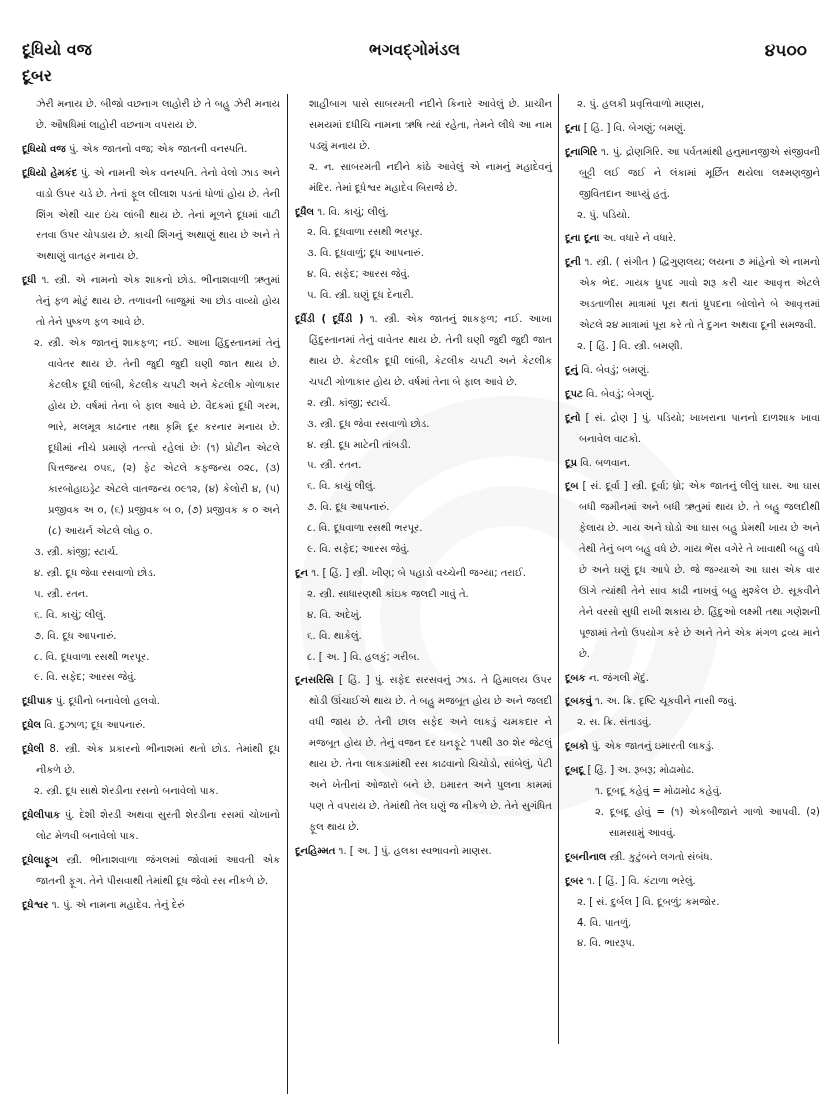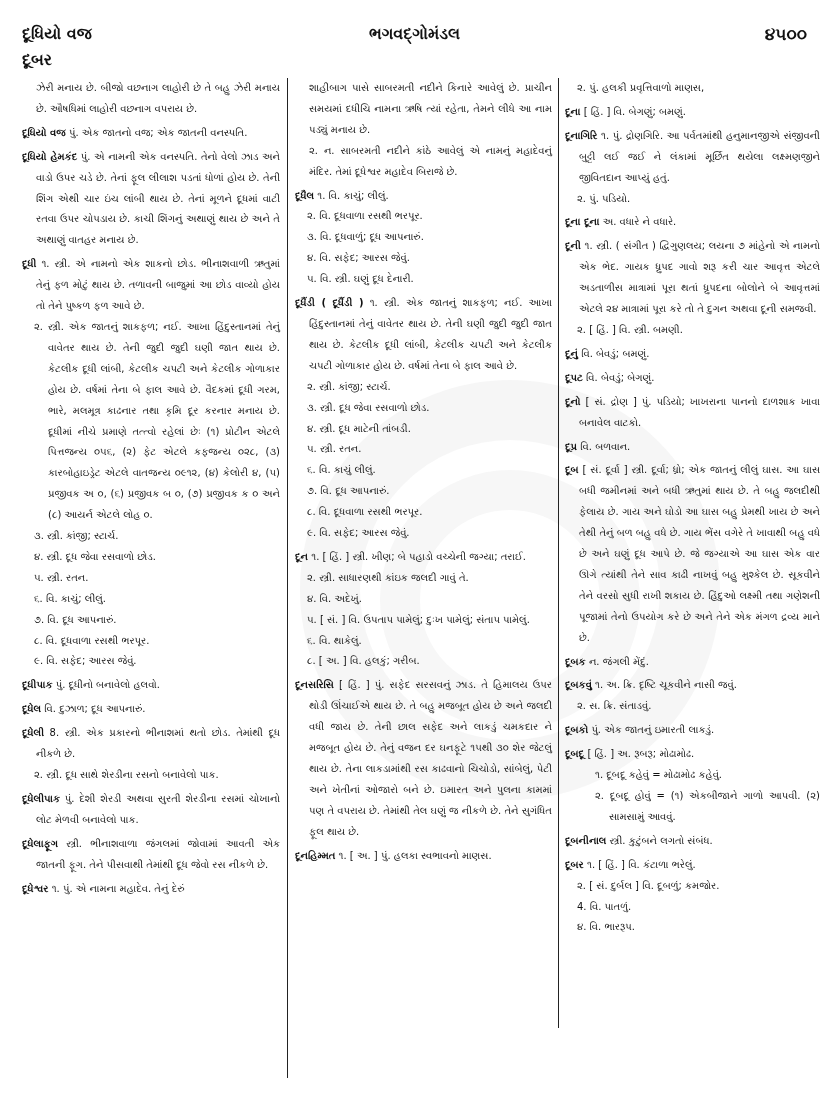--- a/index.html
+++ b/index.html
@@ -1,20 +1,20 @@
 <!DOCTYPE html>
 <html><head>
 <meta charset="utf-8">
 <style>
   html, body { margin: 0; padding: 0; background: #ffffff; }
   body {
     width: 825px; height: 1094px; overflow: hidden; position: relative;
     font-family: "DejaVu Sans", sans-serif; color: #111;
   }
-  .page { position: absolute; left: 0; top: 0; width: 825px; height: 806px; }
+  .page { position: absolute; left: 0; top: 16px; width: 825px; height: 806px; }
   .watermark {
     position: absolute; left: 300px; top: 380px; width: 420px; height: 420px;
     border-radius: 50%; border: 60px solid #f2f2f2; box-sizing: border-box; opacity: .7;
   }
   .watermark2 {
     position: absolute; left: 380px; top: 470px; width: 260px; height: 260px;
     border-radius: 50%; border: 40px solid #f4f4f4; box-sizing: border-box; opacity: .7;
   }
   .header { position: absolute; top: 14px; left: 22px; right: 18px; height: 48px; }
   .guide-first { position: absolute; left: 0; top: 10px; font-weight: bold; font-size: 16px; }
@@ -103,21 +103,20 @@
         <span class="sub">૫. સ્ત્રી. રતન.</span>
         <span class="sub">૬. વિ. કાચું લીલું.</span>
         <span class="sub">૭. વિ. દૂધ આપનારું.</span>
         <span class="sub">૮. વિ. દૂધવાળા રસથી ભરપૂર.</span>
         <span class="sub">૯. વિ. સફેદ; આરસ જેવું.</span>
       </div>
       <div class="entry hang">
         <span class="hw">દૂન</span> <span>૧. [ હિં. ] સ્ત્રી. ખીણ; બે પહાડો વચ્ચેની જગ્યા; તરાઈ.</span>
         <span class="sub">૨. સ્ત્રી. સાધારણથી કાંઇક જલદી ગાવું તે.</span>
         <span class="sub">૪. વિ. અદેખું.</span>
-        <span class="sub">૫. [ સં. ] વિ. ઉપતાપ પામેલું; દુઃખ પામેલું; સંતાપ પામેલું.</span>
         <span class="sub">૬. વિ. થાકેલું.</span>
         <span class="sub">૮. [ અ. ] વિ. હલકું; ગરીબ.</span>
       </div>
       <div class="entry hang"><span class="hw">દૂનસરિસિ</span> <span>[ હિં. ] પું. સફેદ સરસવનું ઝાડ. તે હિમાલય ઉપર થોડી ઊંચાઈએ થાય છે. તે બહુ મજબૂત હોય છે અને જલદી વધી જાય છે. તેની છાલ સફેદ અને લાકડું ચમકદાર ને મજબૂત હોય છે. તેનું વજન દર ઘનફૂટે ૧૫થી ૩૦ શેર જેટલું થાય છે. તેના લાકડામાંથી રસ કાઢવાનો ચિચોડો, સાંબેલું, પેટી અને ખેતીનાં ઓજારો બને છે. ઇમારત અને પુલના કામમાં પણ તે વપરાય છે. તેમાંથી તેલ ઘણું જ નીકળે છે. તેને સુગંધિત ફૂલ થાય છે.</span></div>
       <div class="entry hang"><span class="hw">દૂનહિમ્મત</span> <span>૧. [ અ. ] પું. હલકા સ્વભાવનો માણસ.</span></div>
     </div>
 
     <div class="col col3">
       <div class="entry">
         <span class="sub">૨. પું. હલકી પ્રવૃત્તિવાળો માણસ,</span>

